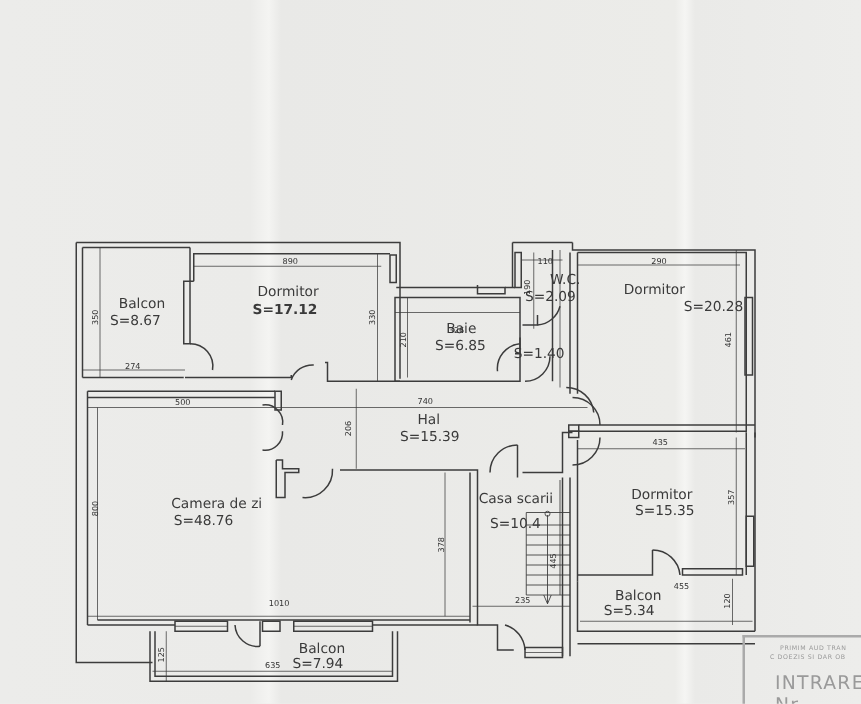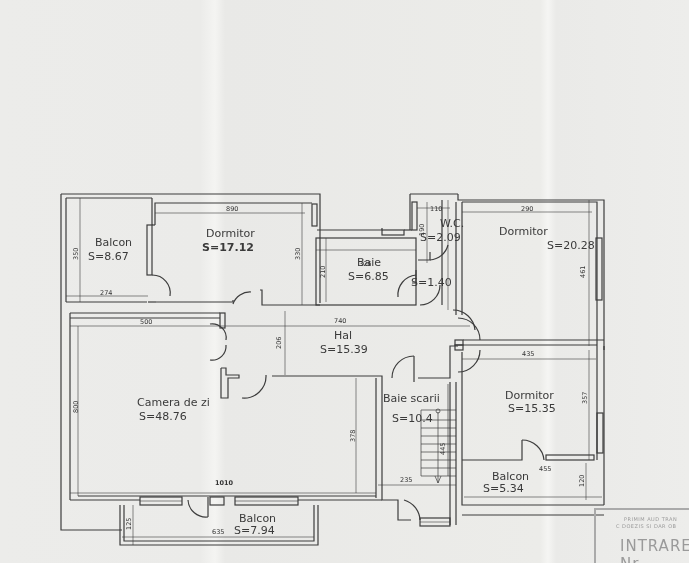--- a/index.html
+++ b/index.html
@@ -185,27 +185,27 @@
 
 <div class="lbl" style="left:334px;top:329px;">Hal</div>
 <div class="lbl" style="left:320px;top:343px;">S=15.39</div>
 <div class="dim" style="left:334px;top:318px;">740</div>
 <div class="dim vert" style="left:276px;top:349px;">206</div>
 
 <div class="lbl" style="left:110px;top:396px;margin-left:27px;">Camera de zi</div>
 <div class="lbl" style="left:139px;top:410px;">S=48.76</div>
 <div class="dim" style="left:140px;top:319px;">500</div>
 <div class="dim vert" style="left:73px;top:413px;">800</div>
-<div class="dim" style="left:215px;top:480px;font-weight:bold;">1010</div>
+<div class="dim" style="left:215px;top:480px;">1010</div>
 <div class="dim vert" style="left:350px;top:442px;">378</div>
 
-<div class="lbl" style="left:383px;top:392px;">Baie scarii</div>
+<div class="lbl" style="left:383px;top:392px;">Casa scarii</div>
 <div class="lbl" style="left:392px;top:412px;">S=10.4</div>
 <div class="dim vert" style="left:440px;top:455px;">445</div>
-<div class="dim" style="left:400px;top:477px;">235</div>
+<div class="dim" style="left:412px;top:477px;">235</div>
 
 <div class="lbl" style="left:505px;top:389px;">Dormitor</div>
 <div class="lbl" style="left:508px;top:402px;">S=15.35</div>
 <div class="dim" style="left:522px;top:351px;">435</div>
 <div class="dim vert" style="left:582px;top:404px;">357</div>
 
 <div class="lbl" style="left:492px;top:470px;">Balcon</div>
 <div class="lbl" style="left:483px;top:482px;">S=5.34</div>
 <div class="dim" style="left:527px;top:466px;margin-left:12px;">455</div>
 <div class="dim vert" style="left:579px;top:487px;">120</div>

